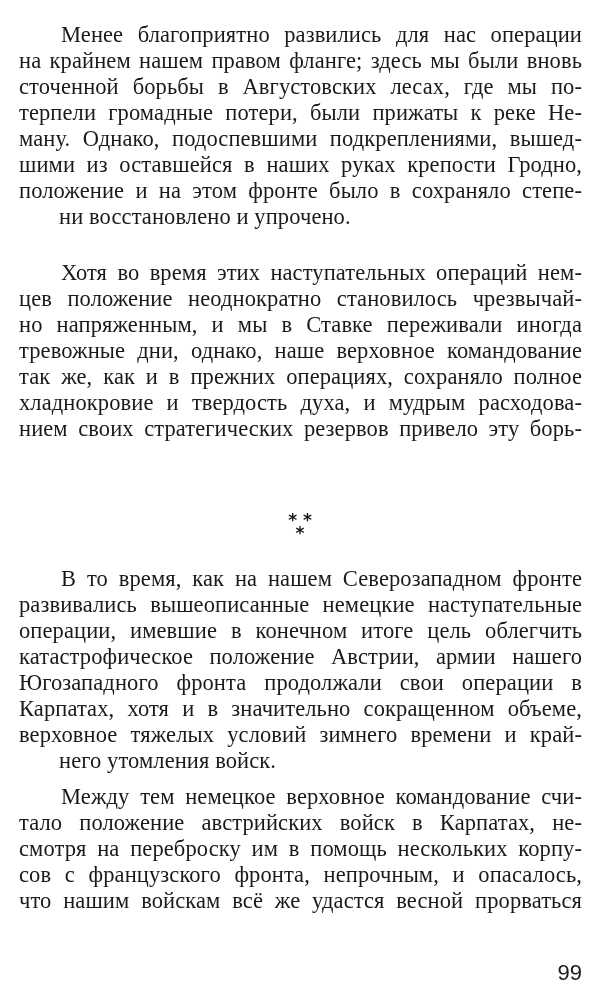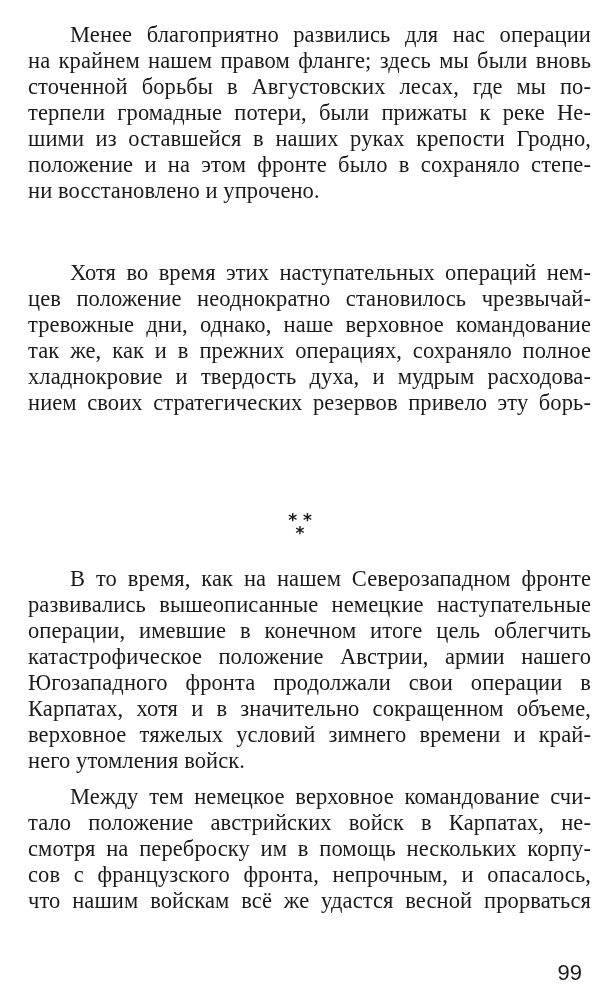--- a/index.html
+++ b/index.html
@@ -2,29 +2,29 @@
 <html><head>
 <meta charset="utf-8">
 <style>
   html, body { margin: 0; padding: 0; background: #ffffff; }
   body { width: 600px; height: 1004px; position: relative; overflow: hidden; }
   .page {
     position: absolute; left: 0; top: 0; width: 600px; height: 1004px;
     background: #ffffff; color: #1a1a1a;
     font-family: "Liberation Serif", "DejaVu Serif", serif;
   }
-  .para { position: absolute; left: 28px; width: 563px; }
+  .para { position: absolute; left: 19px; width: 563px; }
   .line {
     display: block; height: 26px; line-height: 26px;
     font-size: 22.5px; white-space: nowrap;
     text-align: justify; text-align-last: justify;
     letter-spacing: 0.1px;
   }
   .line.indent { padding-left: 42px; }
-  .line.last { text-align-last: left; }
+  .line.last { text-align-last: left; margin-left: 40px; }
   .asterism {
     position: absolute; left: 270px; top: 514px; width: 60px; height: 40px;
     font-family: "DejaVu Sans", sans-serif; font-weight: bold; font-size: 17px;
     color: #1a1a1a; text-align: center; line-height: 13px;
   }
   .page-number {
     position: absolute; right: 18px; top: 960px;
     font-family: "Liberation Sans", "DejaVu Sans", sans-serif;
     font-size: 22px; color: #1a1a1a; text-align: center;
   }
@@ -32,28 +32,30 @@
 </head>
 <body>
 
 <div class="page">
 
   <div class="para" style="top:22px">
     <span class="line indent">Менее благоприятно развились для нас операции</span>
     <span class="line">на крайнем нашем правом фланге; здесь мы были вновь</span>
     <span class="line">сточенной борьбы в Августовских лесах, где мы по-</span>
     <span class="line">терпели громадные потери, были прижаты к реке Не-</span>
+    <span class="line">ману. Однако, подоспевшими подкреплениями, вышед-</span>
     <span class="line">шими из оставшейся в наших руках крепости Гродно,</span>
     <span class="line">положение и на этом фронте было в сохраняло степе-</span>
     <span class="line last">ни восстановлено и упрочено.</span>
   </div>
 
   <div class="para" style="top:260px">
     <span class="line indent">Хотя во время этих наступательных операций нем-</span>
     <span class="line">цев положение неоднократно становилось чрезвычай-</span>
+    <span class="line">но напряженным, и мы в Ставке переживали иногда</span>
     <span class="line">тревожные дни, однако, наше верховное командование</span>
     <span class="line">так же, как и в прежних операциях, сохраняло полное</span>
     <span class="line">хладнокровие и твердость духа, и мудрым расходова-</span>
     <span class="line">нием своих стратегических резервов привело эту борь-</span>
   </div>
 
   <div class="asterism">
     <div>* *</div>
     <div>*</div>
   </div>

